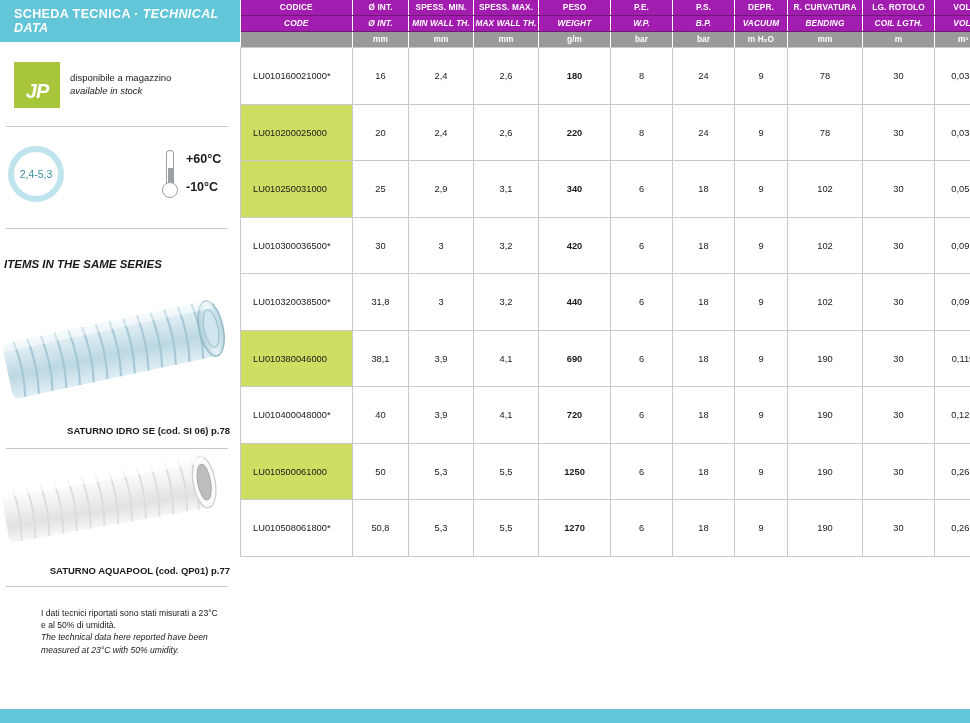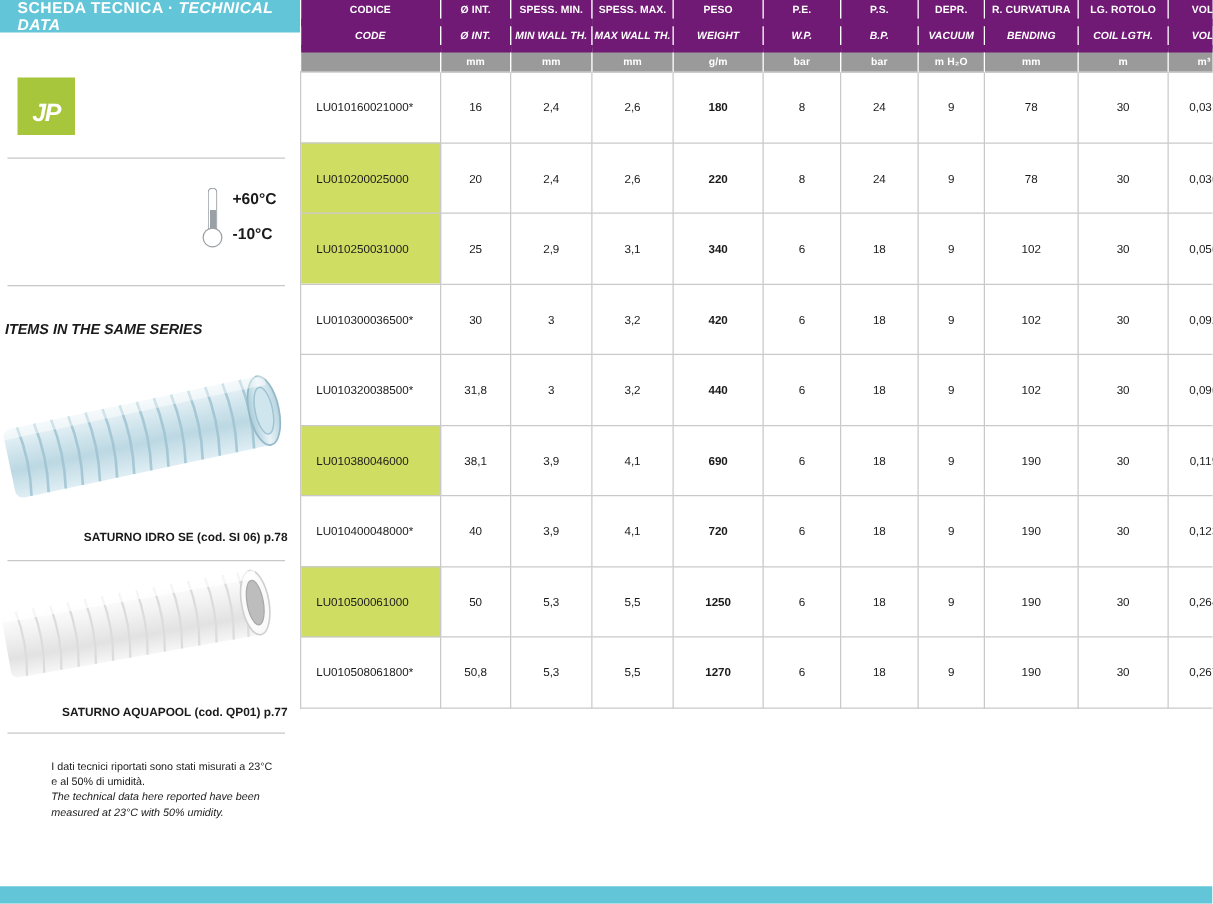--- a/index.html
+++ b/index.html
@@ -17,21 +17,21 @@
   
   #left-panel {
     position: absolute;
     left: 0; top: 0;
     width: 240px; height: 723px;
     background: #ffffff;
   }
   #header-band {
     position: absolute;
     left: 0; top: 0;
-    width: 240px; height: 26px;
+    width: 240px; height: 42px;
     background: #63c6d8;
     display: flex;
     align-items: center;
   }
   #header-band .title {
     color: #ffffff;
     font-size: 12.5px;
     font-weight: bold;
     letter-spacing: 0.4px;
     padding-left: 14px;
@@ -204,28 +204,28 @@
     position: absolute;
     left: 240px; top: 0;
     width: 730px;
   }
   table {
     border-collapse: collapse;
     width: 730px;
     table-layout: fixed;
   }
   thead th {
-    background: #701a75;
+    background: #a21caf;
     color: #ffffff;
     font-size: 8.3px;
     font-weight: bold;
     letter-spacing: 0.1px;
     text-align: center;
     border-right: 1px solid #ffffff;
-    border-bottom: 6px solid #701a75;
+    border-bottom: 1px solid #701a75;
     padding: 3px 1px;
     height: 15px;
     line-height: 1.1;
   }
   thead tr.row-en th { font-style: italic; }
   thead tr.row-unit th {
     background: #9a9a9a;
     font-style: normal;
     border-bottom: none;
   }
@@ -269,25 +269,32 @@
   <div id="header-band">
     <div class="title">
       <span class="it">SCHEDA TECNICA</span><span> · </span><span class="en">TECHNICAL DATA</span>
     </div>
   </div>
 
   <div id="stock-block">
     <div id="jp-logo">
       <span class="jp-text">JP</span>
     </div>
+    <div id="stock-labels">
+      <div>disponibile a magazzino</div>
+      <div class="en">available in stock</div>
+    </div>
   </div>
 
   <div class="divider" id="div-1"></div>
 
   <div id="specs-row">
+    <div id="size-ring">
+      <span class="ring-text">2,4-5,3</span>
+    </div>
     <div id="thermo">
       <div class="stem"></div>
       <div class="mercury"></div>
       <div class="bulb"></div>
     </div>
     <div class="temp-label" id="temp-max">+60°C</div>
     <div class="temp-label" id="temp-min">-10°C</div>
   </div>
 
   <div class="divider" id="div-2"></div>

